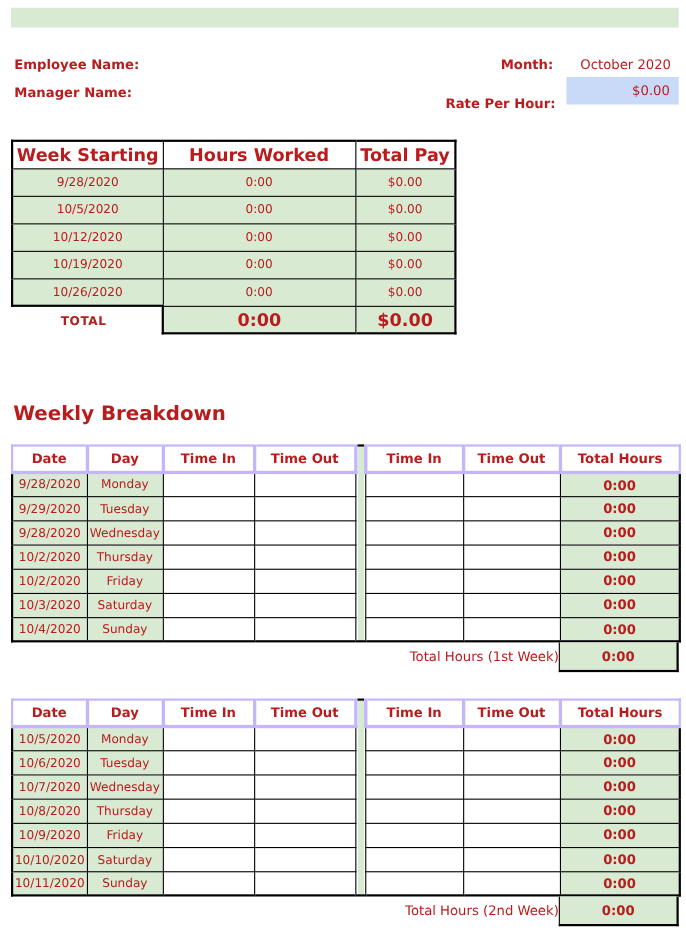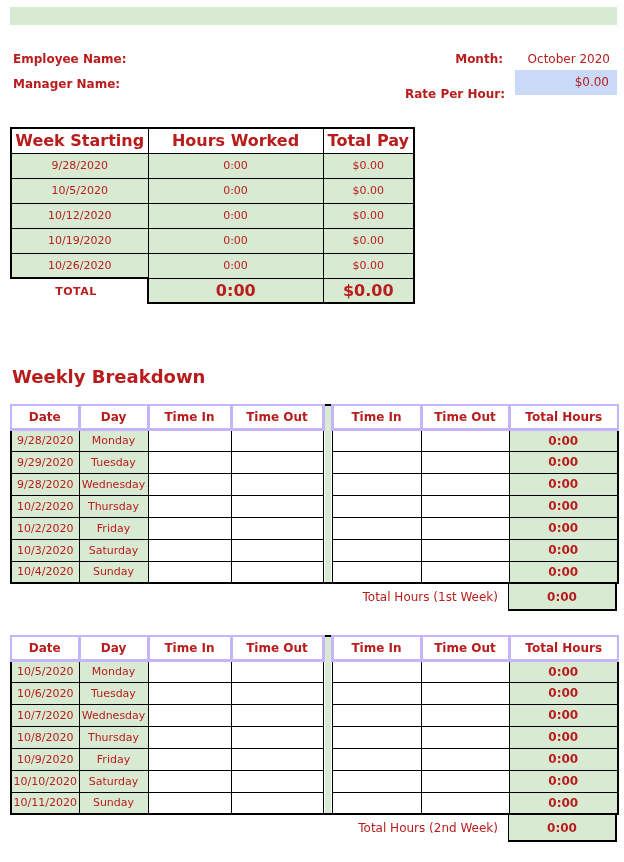--- a/index.html
+++ b/index.html
@@ -48,21 +48,21 @@
   .week1 { top:404px; }
   .week2 { top:635px; }
   .bd { width:607px; }
   .bd th { height:24px; font-size:12px; font-weight:bold; background:#fff; border:3px solid #c4b5fd; }
   .bd td { height:22px; font-size:11px; border:1px solid #000; background:#fff; }
   .bd td.green { background:#d9ead3; }
   .bd td.total { background:#d9ead3; font-weight:bold; font-size:12px; }
   .bd td.spacer { background:#d9ead3; border-top:2px solid #000; border-bottom:2px solid #000;
                   border-left:1px solid #000; border-right:1px solid #000; }
   .week-footer { display:flex; justify-content:flex-end; align-items:stretch; }
-  .week-footer .fl { font-size:12px; line-height:27px; padding-right:10px; white-space:nowrap; }
+  .week-footer .fl { font-size:12px; line-height:27px; padding-right:0; white-space:nowrap; }
   .week-footer .fv { width:109px; height:27px; background:#d9ead3; border:1px solid #000;
                      border-top:none; border-right-width:2px; border-bottom-width:2px;
                      text-align:center; font-weight:bold; font-size:12px; line-height:26px; }
 </style>
 </head>
 <body>
 
 <div class="page">
 
   <div class="topbar"></div>

